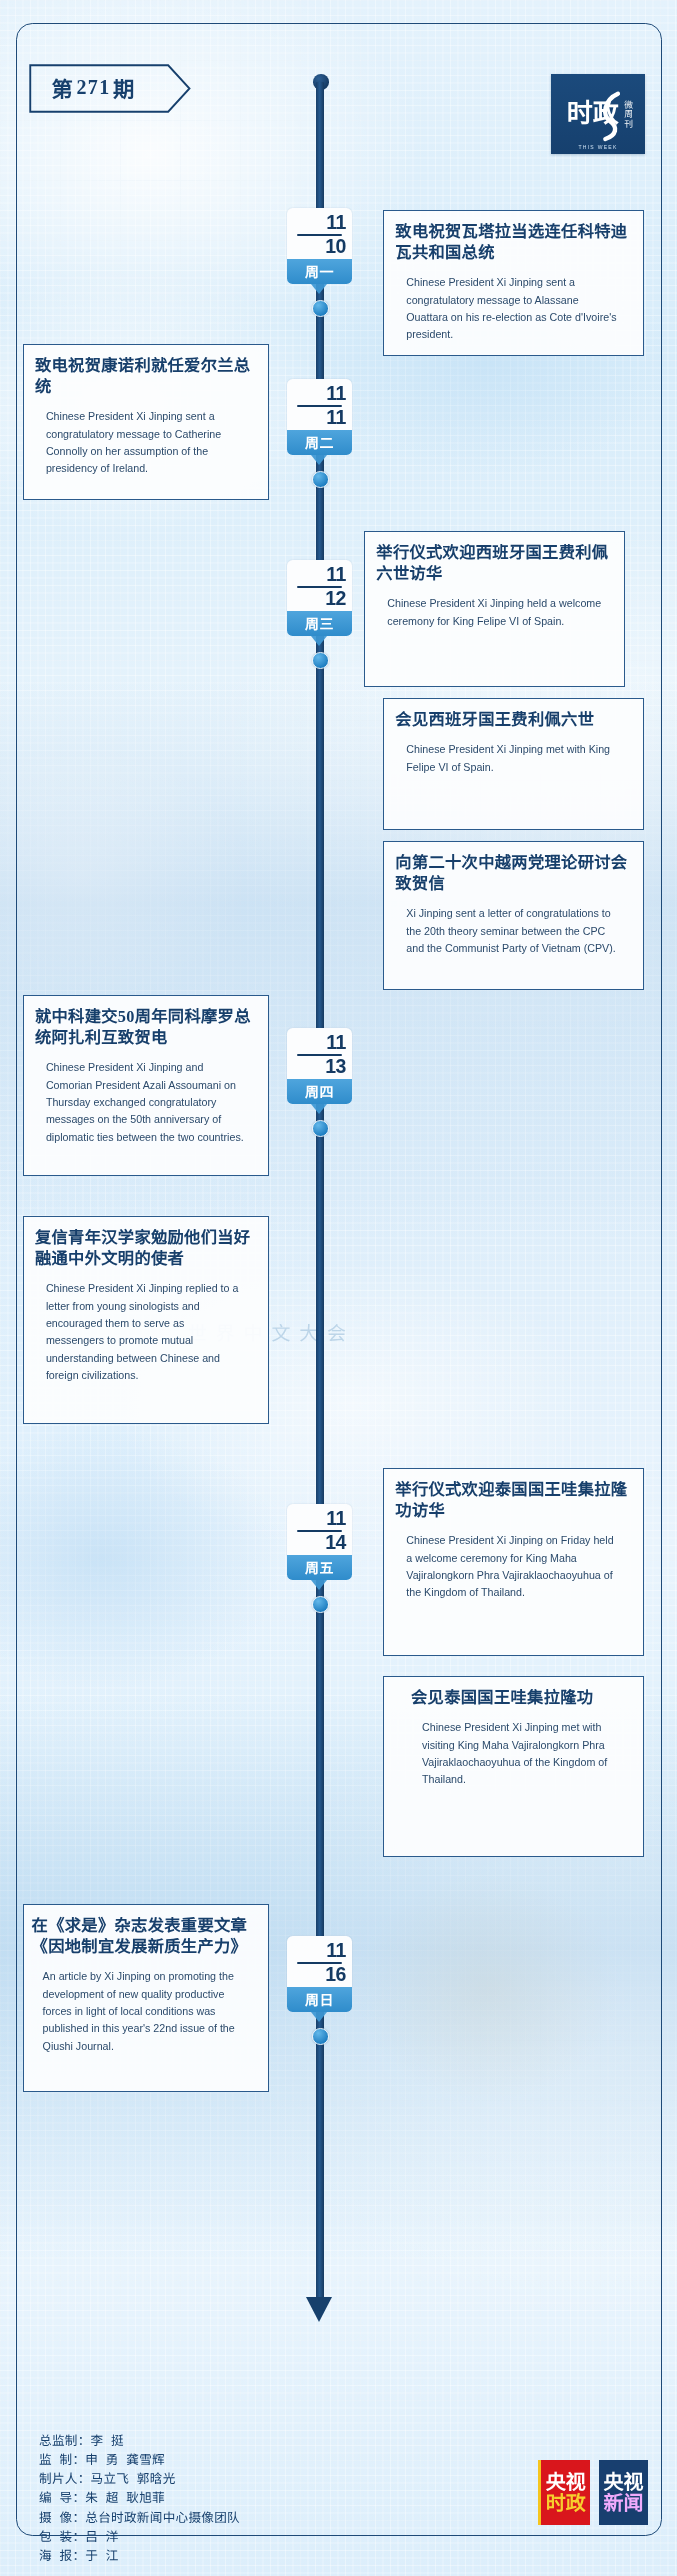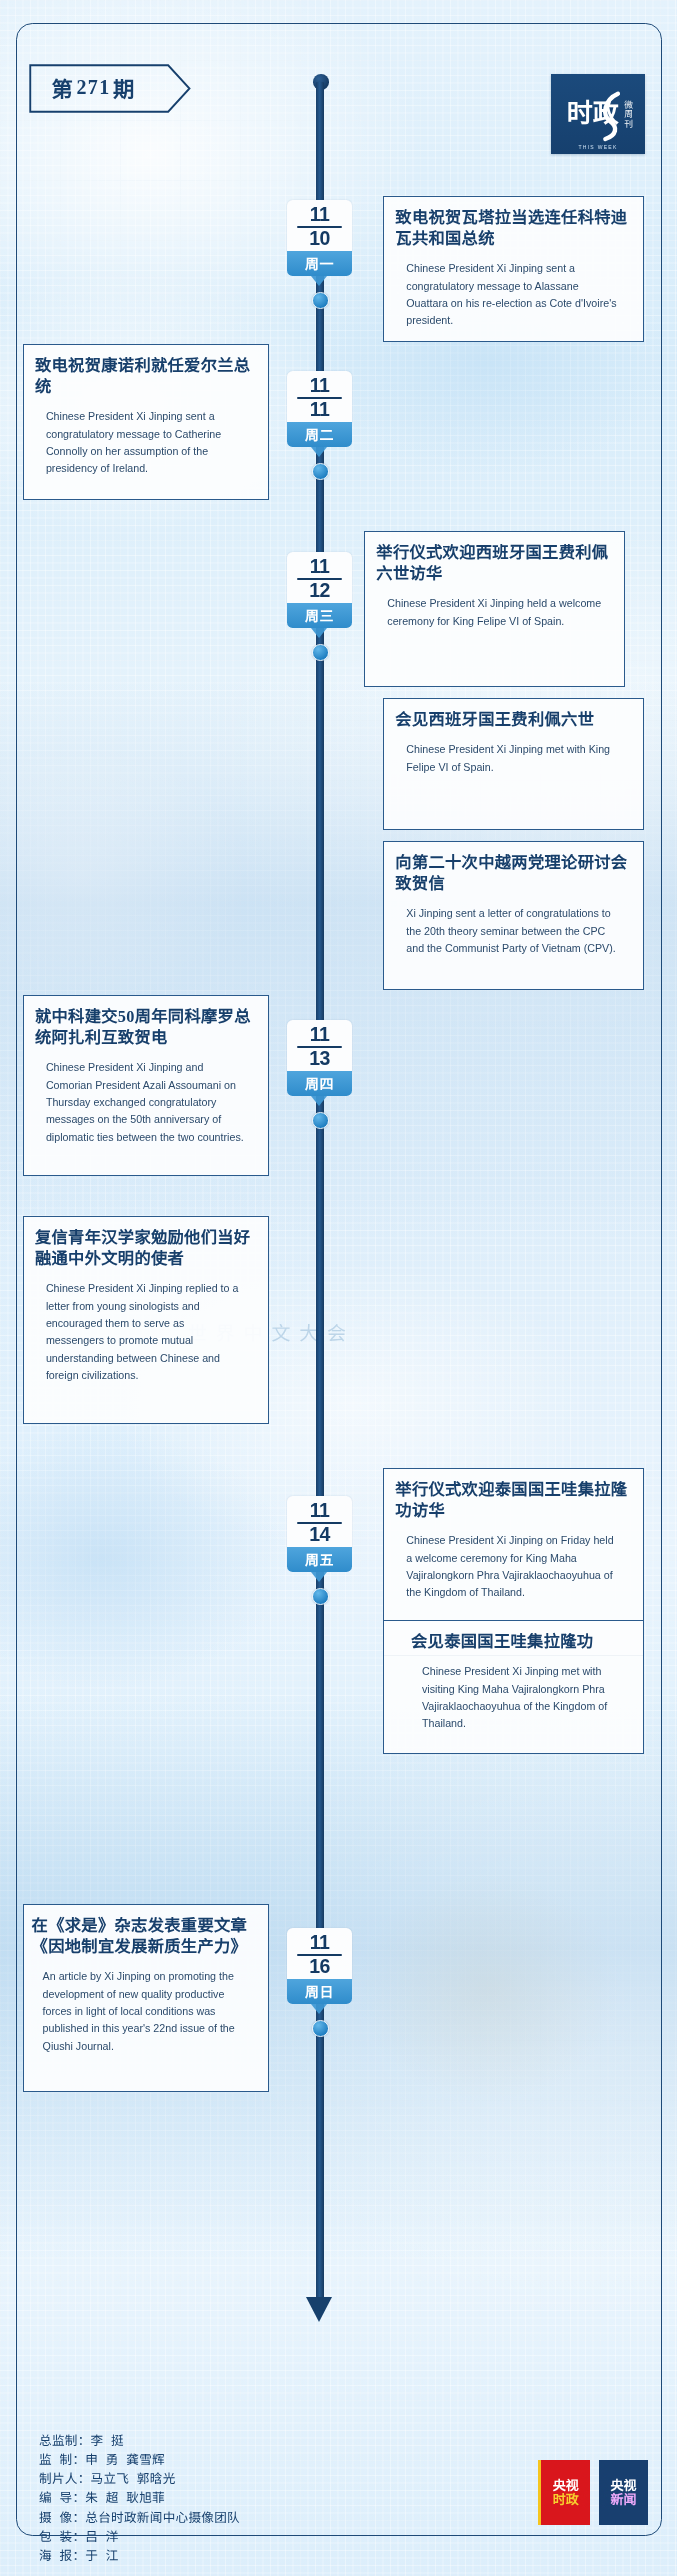--- a/index.html
+++ b/index.html
@@ -121,22 +121,23 @@
     border-right:13px solid transparent;
     border-top:25px solid #16406c;
   }
 
   
   .date-badge{position:absolute;width:65px;}
   .db-top{
     background:#fcfdfe;
     border-radius:5.6px 5.6px 0 0;
     padding:5px 6.3px 2.5px;
-    text-align:center;
+    text-align:right;
     box-shadow:0 0.6px 1.9px rgba(30,70,110,.16);
+    margin-top:8px;
   }
   .db-m,.db-d{
     color:#143a63;font-weight:bold;font-size:19.5px;line-height:1.02;
     font-family:"Liberation Sans","DejaVu Sans",sans-serif;
     letter-spacing:-0.6px;
   }
   .db-rule{height:1.9px;background:#143a63;margin:1.3px 3.8px 0.6px;border-radius:1.3px;}
   .db-bot{
     background:linear-gradient(180deg,#4fa5dd 0%,#2f8ccb 100%);
     border-radius:0 0 5.6px 5.6px;
@@ -192,21 +193,21 @@
     white-space:pre;
   }
   #credits div{letter-spacing:0.3px;}
   #footer-logos{
     position:absolute;right:30px;top:2460px;display:flex;gap:8.8px;
   }
   .flogo{
     width:49px;height:65px;position:relative;
     display:flex;flex-direction:column;align-items:center;justify-content:center;
     font-family:"Liberation Serif","DejaVu Serif",serif;
-    font-weight:bold;font-size:13px;line-height:1.04;letter-spacing:0;
+    font-weight:bold;font-size:20px;line-height:1.04;letter-spacing:0;
   }
   .flogo .l1{color:#ffffff;}
   #logo-shizheng{background:#d9161c;}
   #logo-shizheng::before{content:"";position:absolute;left:-3.1px;top:0;width:3.1px;height:100%;background:#f5c51e;}
   #logo-shizheng .l2{color:#f7cf2e;}
   #logo-xinwen{background:#183f6f;}
   #logo-xinwen .l2{color:#f0abfc;}
 </style>
 </head>
 <body>
@@ -239,21 +240,21 @@
     </svg>
     <div class="bl-side">微周刊</div>
     <div class="bl-en">THIS WEEK</div>
   </div>
 
   <div id="axis-cap"></div>
   <div id="axis"></div>
   <div id="axis-arrow"></div>
 
   <div id="timeline-items">
-      <div class="card" style="top: 196px; height: 146px; left: 383px; width: 261px;">
+      <div class="card" style="top: 210px; height: 146px; left: 383px; width: 261px;">
         <h3>致电祝贺瓦塔拉当选连任科特迪瓦共和国总统</h3>
         <p>Chinese President Xi Jinping sent a congratulatory message to Alassane Ouattara on his re-election as Cote d'Ivoire's president.</p>
       </div>
       <div class="date-badge" style="top: 200px; left: 287px;">
         <div class="db-top">
           <div class="db-m">11</div>
           <div class="db-rule"></div>
           <div class="db-d">10</div>
         </div>
         <div class="db-bot">周一</div>
@@ -321,21 +322,21 @@
       <div class="date-badge" style="top: 1496px; left: 287px;">
         <div class="db-top">
           <div class="db-m">11</div>
           <div class="db-rule"></div>
           <div class="db-d">14</div>
         </div>
         <div class="db-bot">周五</div>
         <div class="db-tip"></div>
         <div class="db-dot"></div>
       </div>
-      <div class="card" style="top: 1620px; height: 134px; left: 383px; width: 261px; padding-left: 27px;">
+      <div class="card" style="top: 1676px; height: 181px; left: 383px; width: 261px; padding-left: 27px;">
         <h3>会见泰国国王哇集拉隆功</h3>
         <p>Chinese President Xi Jinping met with visiting King Maha Vajiralongkorn Phra Vajiraklaochaoyuhua of the Kingdom of Thailand.</p>
       </div>
       <div class="card" style="top: 1904px; height: 188px; left: 22.6px; width: 246px; padding-left: 8px;">
         <h3>在《求是》杂志发表重要文章《因地制宜发展新质生产力》</h3>
         <p>An article by Xi Jinping on promoting the development of new quality productive forces in light of local conditions was published in this year's 22nd issue of the Qiushi Journal.</p>
       </div>
       <div class="date-badge" style="top: 1928px; left: 287px;">
         <div class="db-top">
           <div class="db-m">11</div>

